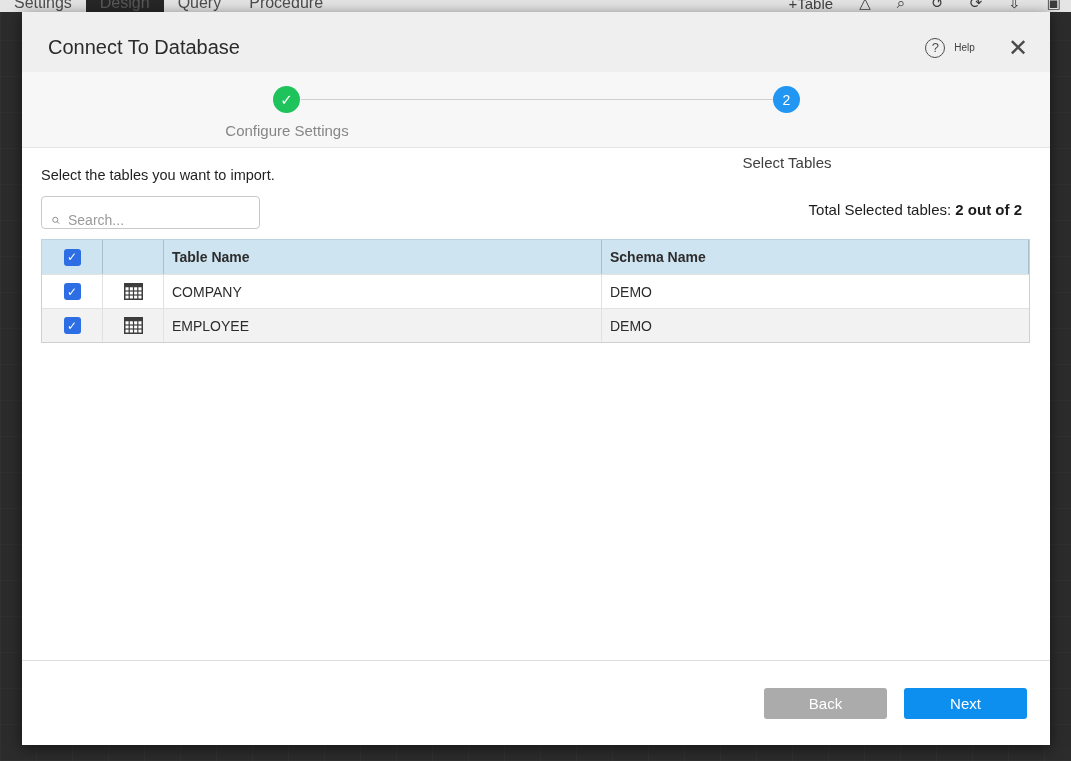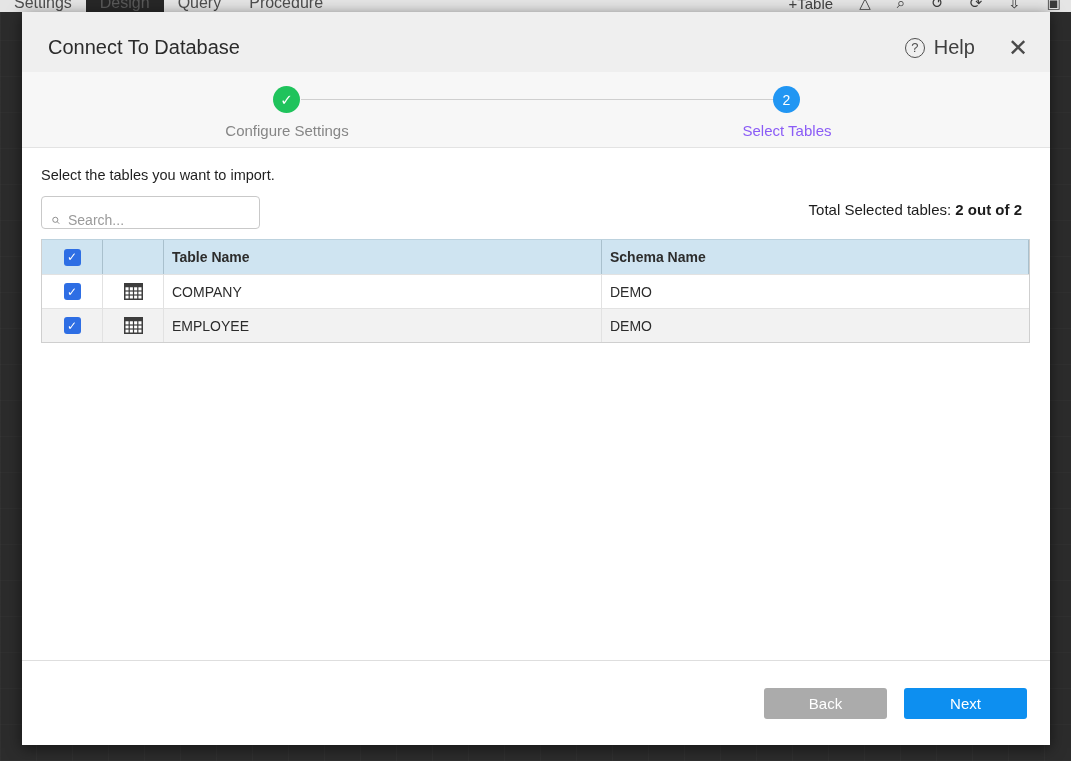--- a/index.html
+++ b/index.html
@@ -40,41 +40,41 @@
     background:#efefef; border-bottom:1px solid #e1e1e1;
     display:flex; align-items:center; padding:0 22px 0 26px;
   }
   .modal-title { font-size:20px; color:#2b2b2b; }
   .header-right { margin-left:auto; display:flex; align-items:center; gap:9px; }
   .help-icon {
     width:20px; height:20px; border:1.6px solid #4f4f4f; border-radius:50%;
     display:flex; align-items:center; justify-content:center;
     font-size:13px; color:#4f4f4f;
   }
-  .help-label { font-size:20px; color:#3f3f3f; margin-right:24px; }
+  .help-label { font-size:10px; color:#3f3f3f; margin-right:24px; }
   .close-icon { font-size:24px; color:#4a4a4a; line-height:20px; cursor:default; }
 
   
   .stepper {
     position:absolute; top:60px; left:0; right:0; height:76px;
     background:#f7f7f7; border-bottom:1px solid #e3e3e3;
   }
   .step-line {
     position:absolute; top:27px; left:279px; width:473px; height:1px; background:#cfcfcf;
   }
   .step-circle {
     position:absolute; top:14px; width:27px; height:27px; border-radius:50%;
     display:flex; align-items:center; justify-content:center;
     color:#fff; font-size:14px;
   }
   .step-circle.done { left:251px; background:var(--success-green); font-weight:bold; font-size:15px; }
   .step-circle.active { left:751px; background:var(--accent-blue); }
   .step-label { position:absolute; top:50px; transform:translateX(-50%); font-size:15px; }
   .step-label.l1 { left:265px; color:#868686; }
-  .step-label.l2 { left:765px; color:#8b5cf6; }
+  .step-label.l2 { left:765px; color:#404040;margin-top:32px; }
 
   
   .modal-body { position:absolute; top:136px; left:0; right:0; bottom:85px; padding:0 20px 0 19px; }
   .instruction { margin-top:19px; font-size:14.5px; color:#1f1f1f; }
   .controls-row { position:relative; margin-top:13px; height:33px; }
   .search-box {
     position:absolute; left:0; top:0; width:219px; height:33px;
     border:1px solid #c9c9c9; border-radius:4px; background:#fff;
     display:flex; align-items:flex-end; padding:0 10px; gap:8px;
   }

